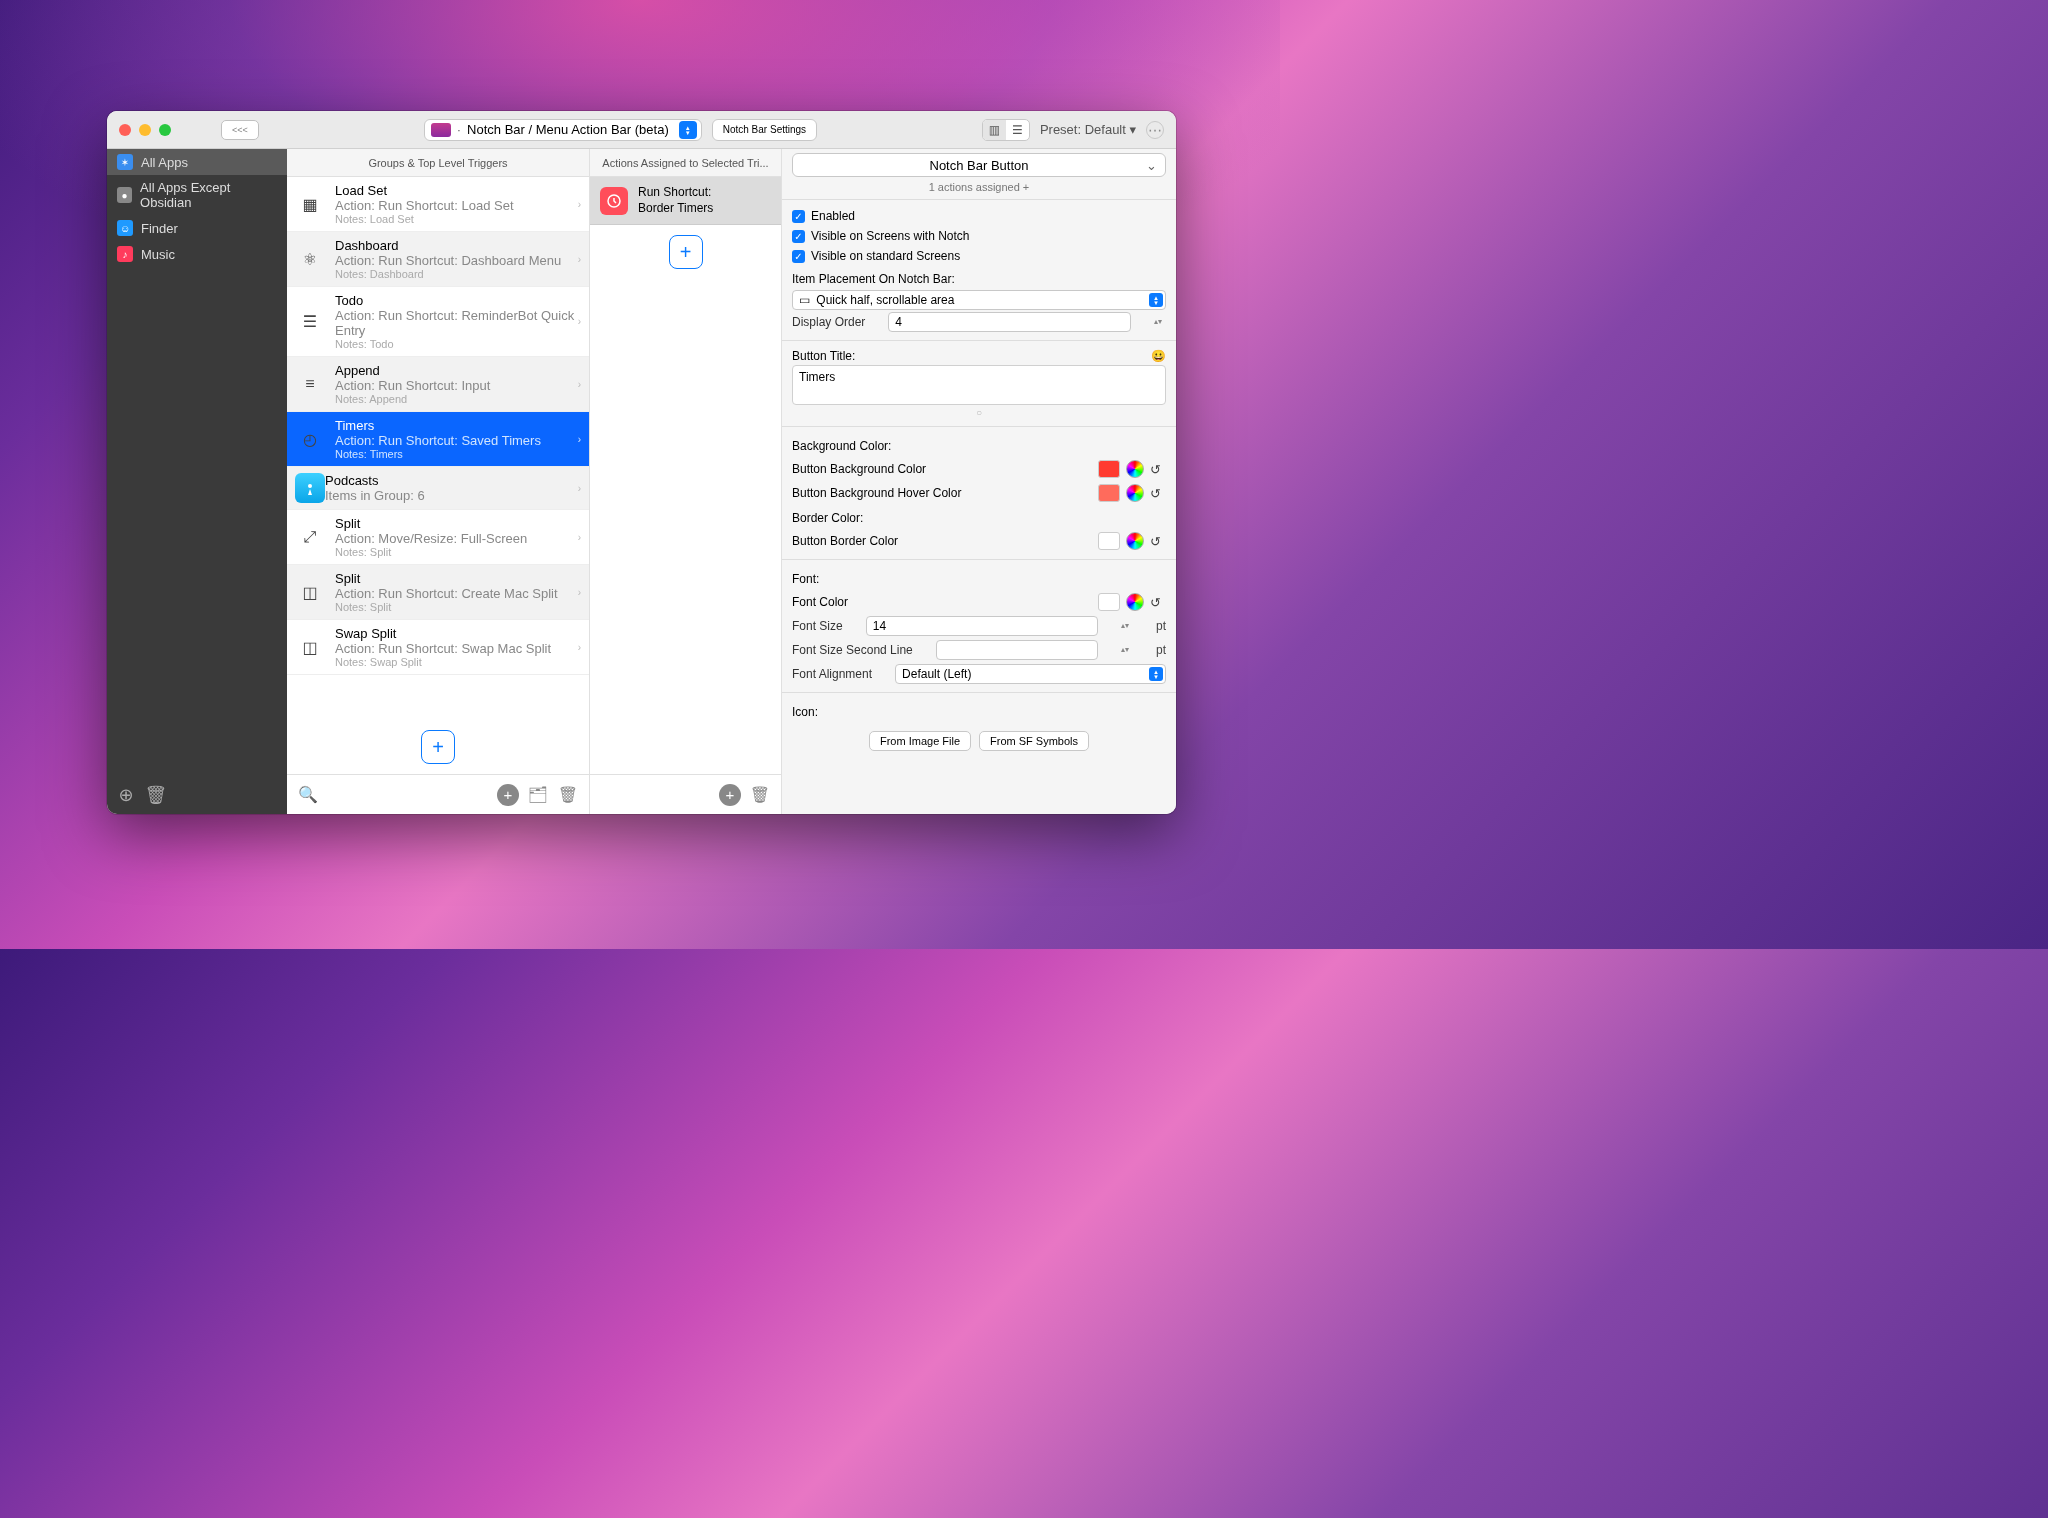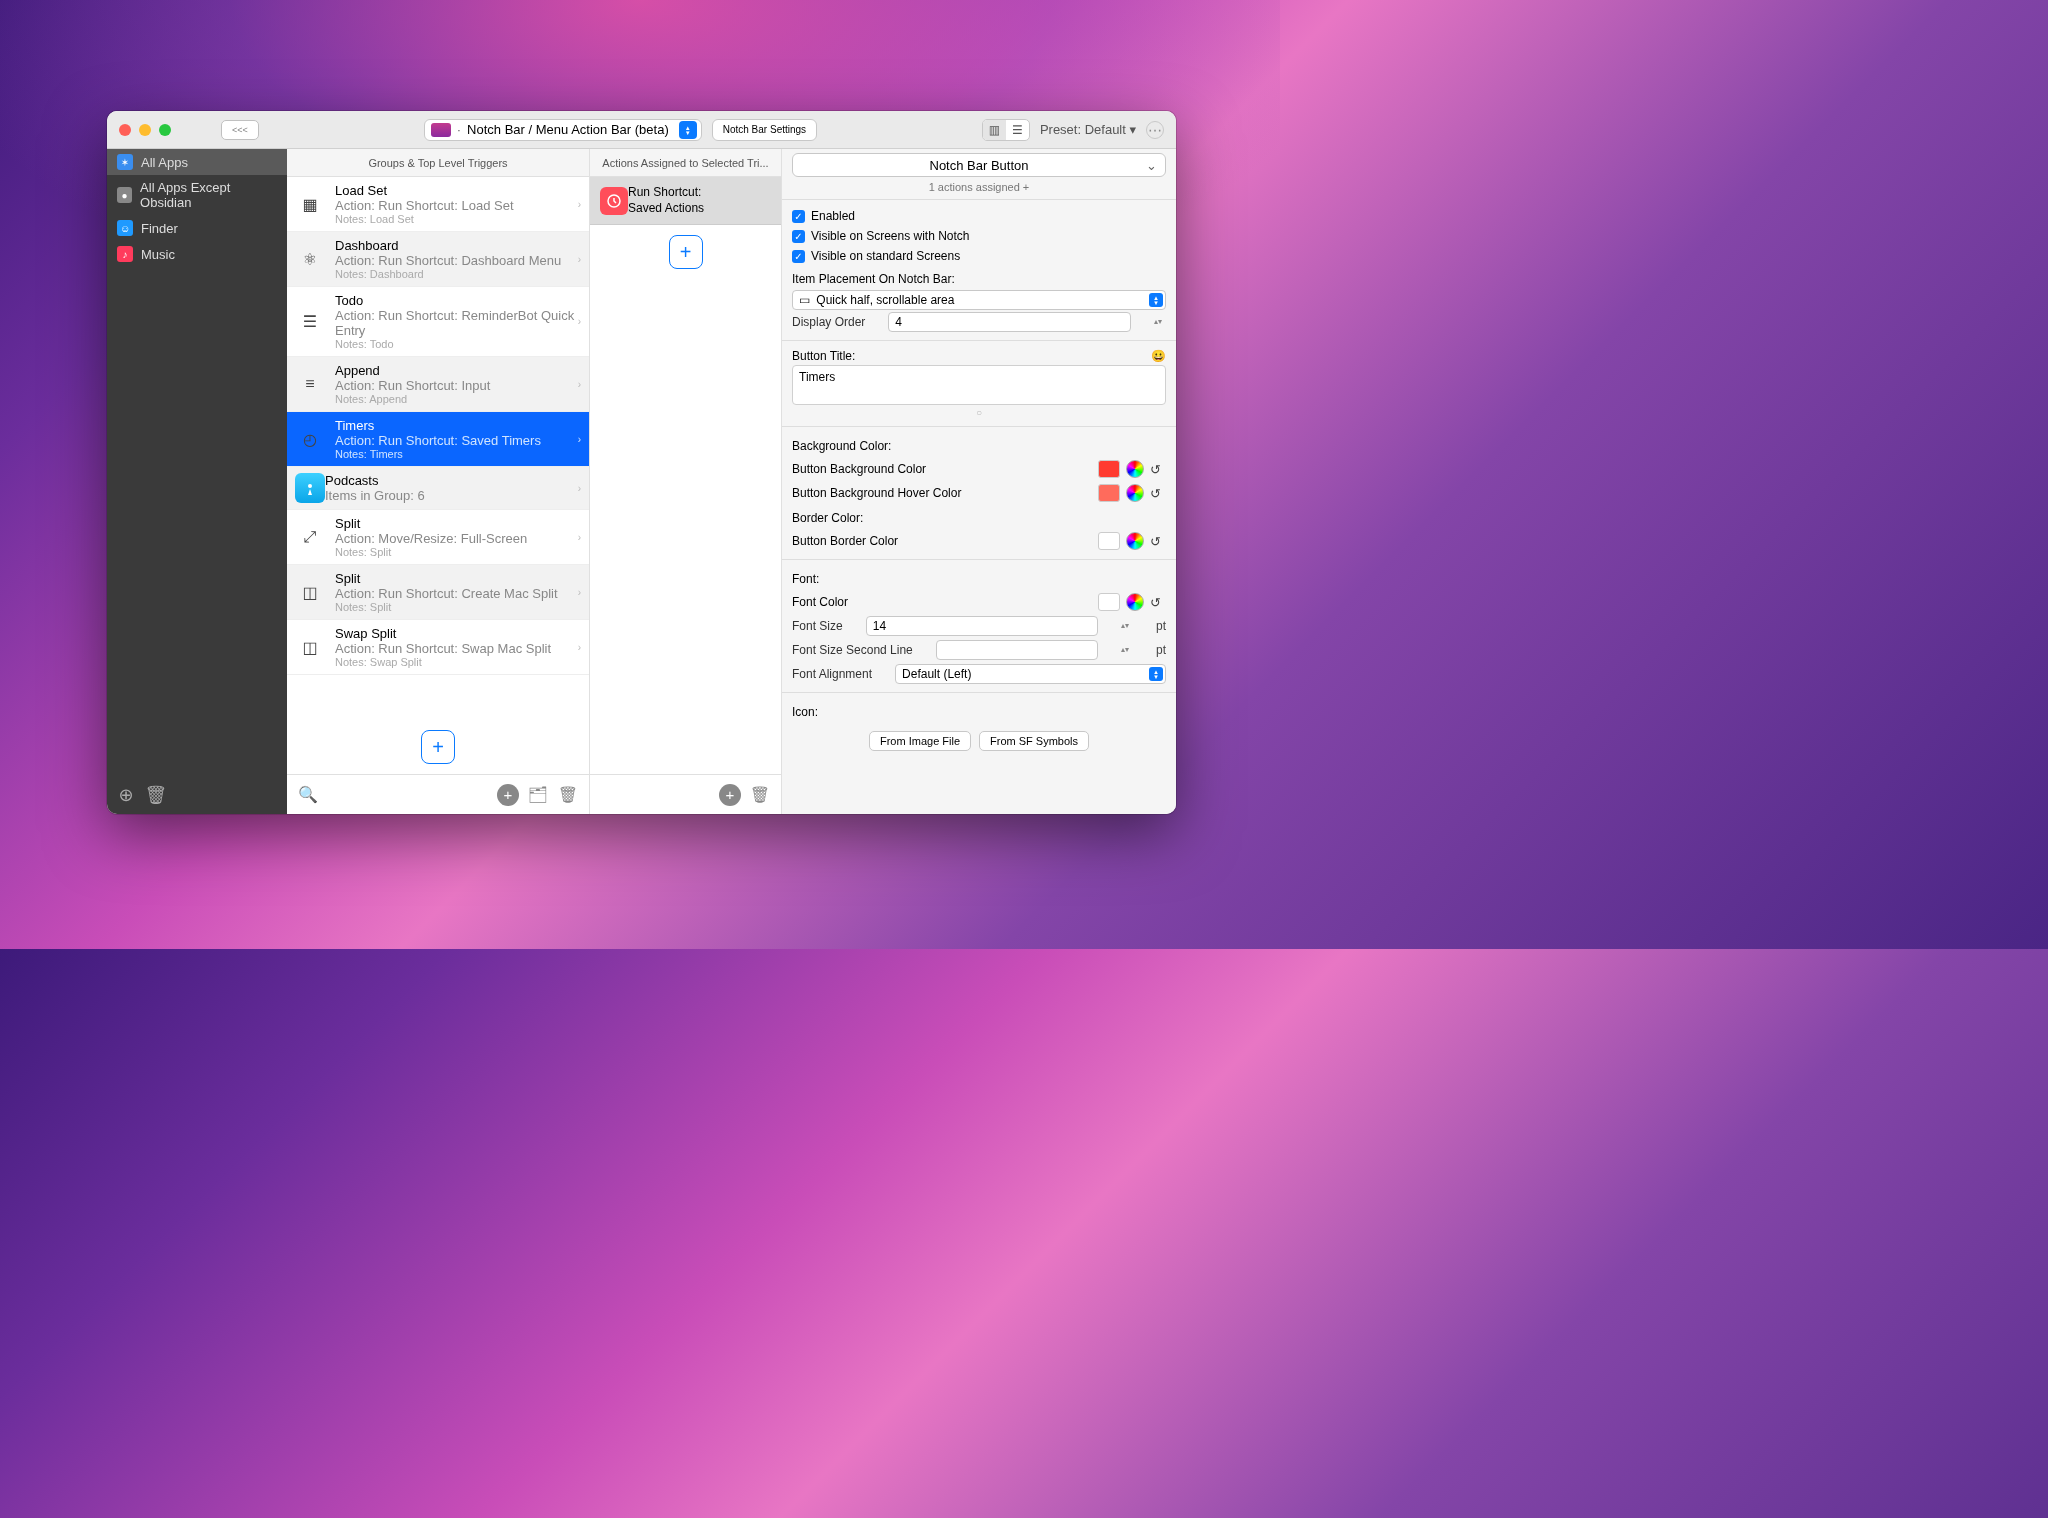--- a/index.html
+++ b/index.html
@@ -160,21 +160,21 @@
   color:#0a7aff;display:flex;align-items:center;justify-content:center;font-size:20px;
 }
 
 
 .actions-col {
   width: 192px; border-right: 1px solid #e0e0e0;
   display: flex; flex-direction: column;
   flex-shrink: 0;
 }
 .action-item {
-  display: flex; align-items: center; 
+  display: flex; align-items: center; gap: 10px;
   padding: 8px 10px; background: #dcdcdc;
   border-bottom: 1px solid #ccc;
 }
 .action-icon {
   width: 28px; height: 28px; border-radius: 6px;
   background: #ff4d5a; display: flex; align-items: center; justify-content: center;
   color: #fff;
 }
 .action-body { font-size: 12px; line-height: 1.3; }
 .actions-footer { margin-top: auto; border-top: 1px solid #e0e0e0; height: 40px; display: flex; align-items: center; justify-content: flex-end; padding: 0 10px; gap: 8px; }
@@ -409,21 +409,21 @@
       <div id="actions-list">
           <div class="action-item">
             <div class="action-icon">
               <svg width="16" height="16" viewBox="0 0 16 16">
                 <circle cx="8" cy="8" r="6" fill="none" stroke="#fff" stroke-width="1.5"></circle>
                 <path d="M8 5 L8 8 L10 10" stroke="#fff" stroke-width="1.5" fill="none"></path>
               </svg>
             </div>
             <div class="action-body">
               <div>Run Shortcut:</div>
-              <div>Saved Actions</div>
+              <div>Border Timers</div>
             </div>
           </div>
         </div>
       <div class="add-center">
         <div class="add-blue-btn">+</div>
       </div>
       <div class="actions-footer">
         <div class="circle-btn">+</div>
         <div class="ghost-btn">🗑</div>
       </div>

